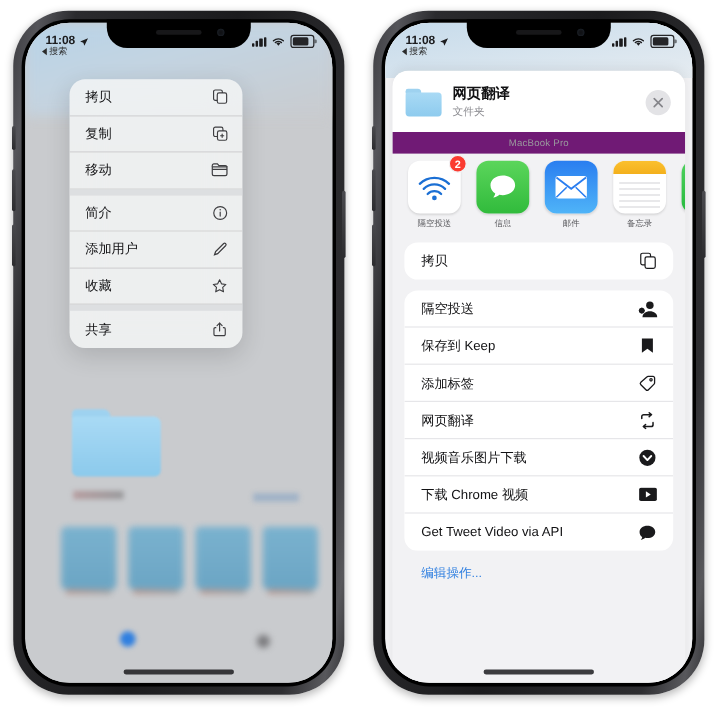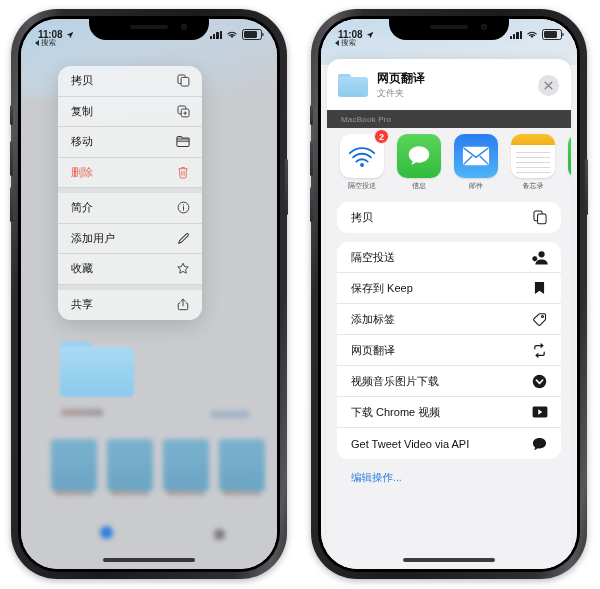--- a/index.html
+++ b/index.html
@@ -184,21 +184,21 @@
   .sheet-title-wrap { flex: 1; min-width: 0; }
   .sheet-title { font-size: 12px; font-weight: bold; color: #121214; line-height: 1.25; }
   .sheet-sub { font-size: 9px; color: #8b8b90; margin-top: 1px; }
   .close-btn {
     width: 21px; height: 21px; border-radius: 50%; background: #e3e3e6;
     display: flex; align-items: center; justify-content: center; flex: 0 0 auto;
     color: #85858a; font-size: 12px; line-height: 1;
   }
   .section-label {
     padding: 5px 14px 4px; font-size: 8px; color: #9a9a9e;
-    background: #404040; filter: blur(0.5px); letter-spacing: .2px;
+    background: #701a75; filter: blur(0.5px); letter-spacing: .2px; text-align: center;
   }
   .app-row {
     display: flex; gap: 13px; padding: 6px 11px 8px 13px;
     background: #f2f2f4; overflow: hidden;
   }
   .app-item { width: 44px; flex: 0 0 auto; text-align: center; }
   .app-ic { width: 44px; height: 44px; border-radius: 10px; position: relative;
             box-shadow: 0 1px 2px rgba(0,0,0,0.12); overflow: visible; }
   .app-name { font-size: 7px; color: #56565a; margin-top: 3px;
               white-space: nowrap; overflow: hidden; text-overflow: clip; filter: blur(0.25px); }
@@ -323,31 +323,20 @@
             <span>移动</span>
             <span class="ctx-ic">
               <svg width="14" height="13" viewBox="0 0 16 14" fill="none" stroke="#2b2b2e" stroke-width="1.2">
                 <path d="M1 4.2V11a1.6 1.6 0 0 0 1.6 1.6h10.8A1.6 1.6 0 0 0 15 11V4.2z"></path>
                 <path d="M1 4.2V3a1.6 1.6 0 0 1 1.6-1.6h3.3L7.4 3h6a1.6 1.6 0 0 1 1.6 1.2"></path>
                 <path d="M1 6.6h14"></path>
               </svg>
             </span>
           </div>
 
-          <div class="ctx-row destructive">
-            <span>删除</span>
-            <span class="ctx-ic">
-              <svg width="12" height="13" viewBox="0 0 14 16" fill="none" stroke="#ea5f52" stroke-width="1.2">
-                <path d="M1.4 3.4h11.2"></path>
-                  <path d="M5 3.4V1.9h4v1.5"></path>
-                <path d="M2.6 3.4l.7 10.1a1.4 1.4 0 0 0 1.4 1.3h4.6a1.4 1.4 0 0 0 1.4-1.3l.7-10.1"></path>
-                <path d="M5.6 6.2v5.6M8.4 6.2v5.6"></path>
-              </svg>
-            </span>
-          </div>
 
           <div class="ctx-group-gap"></div>
 
           <div class="ctx-row">
             <span>简介</span>
             <span class="ctx-ic">
               <svg width="13" height="13" viewBox="0 0 16 16" fill="none" stroke="#2b2b2e" stroke-width="1.2">
                 <circle cx="8" cy="8" r="6.6"></circle>
                   <path d="M8 7v4.2" stroke-linecap="round"></path>
                   <circle cx="8" cy="4.7" r="0.75" fill="#2b2b2e" stroke="none"></circle>

